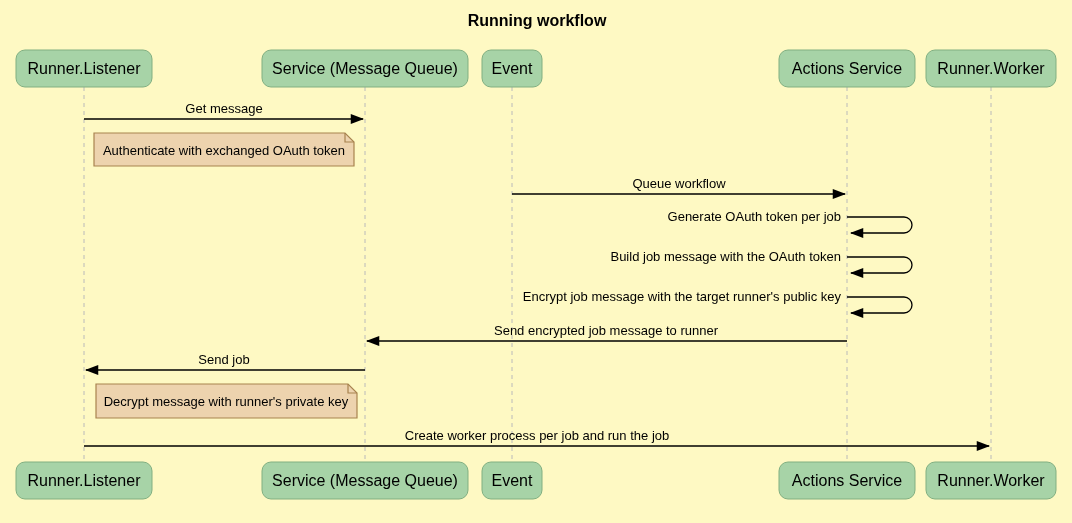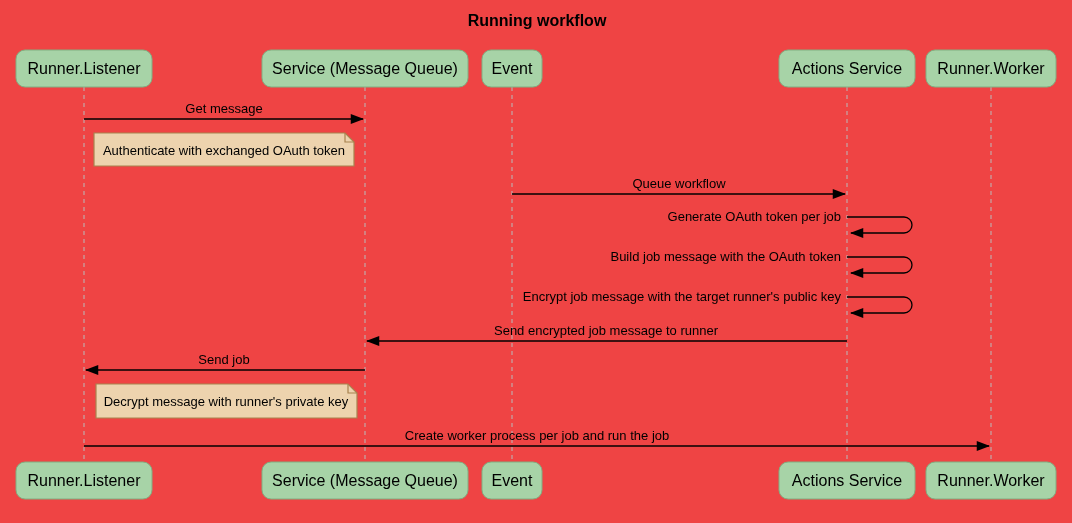--- a/index.html
+++ b/index.html
@@ -1,19 +1,19 @@
 <!DOCTYPE html>
 <html><head>
 <meta charset="utf-8">
 <style>
   html,body{margin:0;padding:0;background:#ffffff;}
   .canvas{
     position:relative;
     width:1072px;height:523px;
-    background:#ef4444;
+    background:#fef9c3;
     font-family:"Liberation Sans", sans-serif;
     overflow:hidden;
   }
   svg text{
     font-family:"Liberation Sans", sans-serif;
     fill:#000000;
   }
   .title-text{font-size:16px;font-weight:bold;}
   .actor-label{font-size:16px;}
   .msg-label{font-size:13px;}

